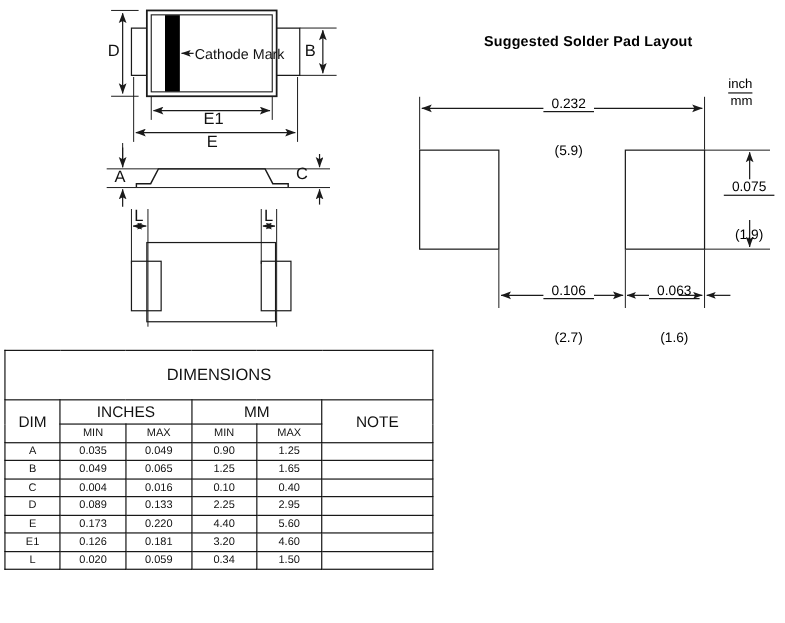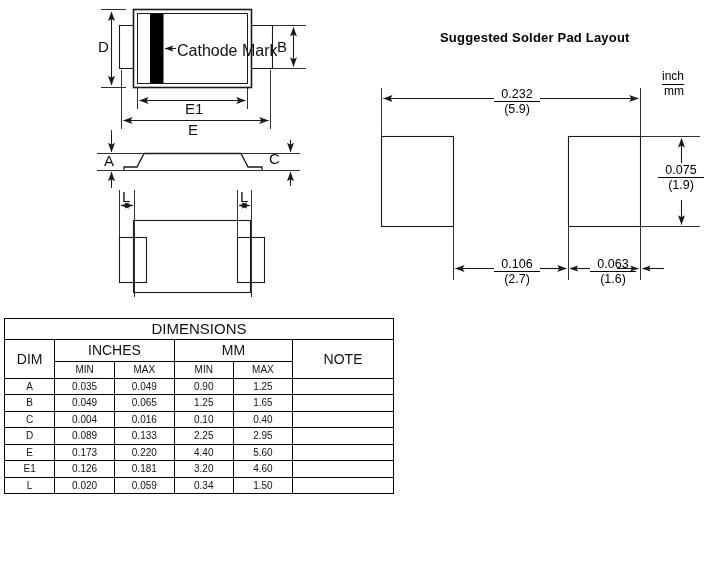--- a/index.html
+++ b/index.html
@@ -31,21 +31,21 @@
     border: 1px solid #000;
     text-align: center;
     font-weight: normal;
     font-size: 10px;
     padding: 1px 2px;
     color: #111;
     line-height: 1.35;
   }
   table.dims .title-cell {
     font-size: 15px;
-    padding: 0;
+    padding: 12px;
   }
   table.dims .grp { font-size: 14px; }
   table.dims .note-col { width: 104px; }
   table.dims .dim-col { width: 48px; }
   table.dims .val-col { width: 59px; }
 
   
   .pad-heading {
     position: absolute;
     left: 440px; top: 30px;
@@ -71,32 +71,32 @@
   
   .dimval {
     position: absolute;
     font-size: 12.5px;
     line-height: 1.12;
     color: #000;
     text-align: center;
     white-space: nowrap;
   }
   .dimval .top { display:block; border-bottom: 1.2px solid #000; }
-  .dimval .bot { display:block; }
+  .dimval .bot { display:block;margin-top:28px; }
 
   
   .letter {
     position: absolute;
     font-size: 15px;
     color: #111;
     white-space: nowrap;
   }
   .cathode-label {
     position: absolute;
-    font-size: 16px;
+    font-size: 13px;
     color: #111;
     white-space: nowrap;
   }
 </style>
 </head>
 <body>
 
 <div id="stage">
 
   <svg class="layer" viewBox="0 0 714 566">

